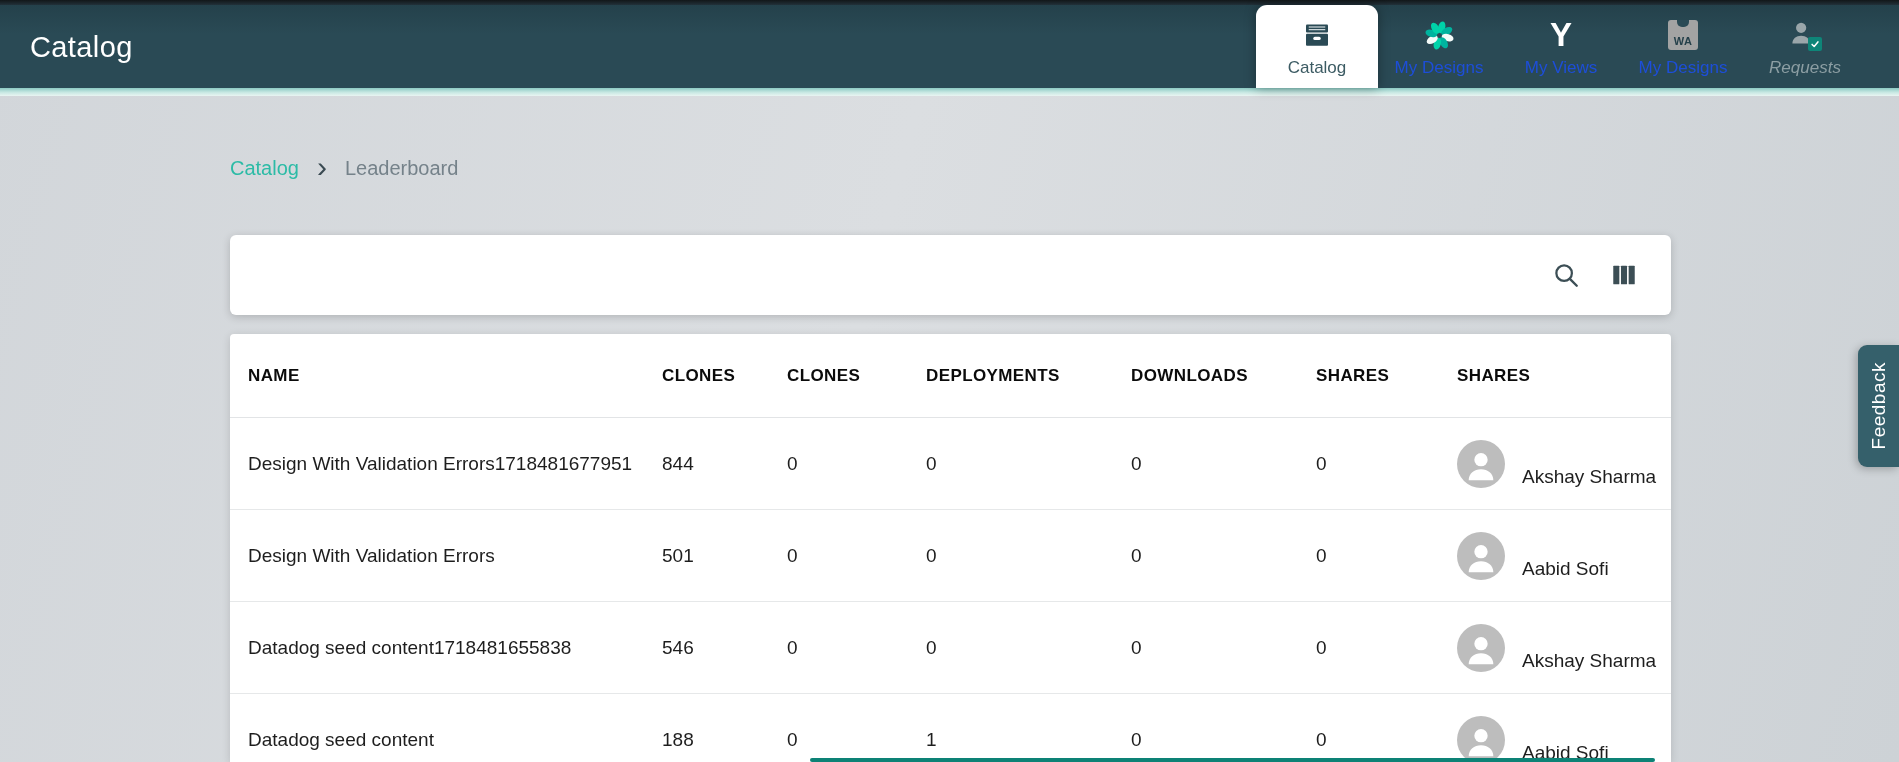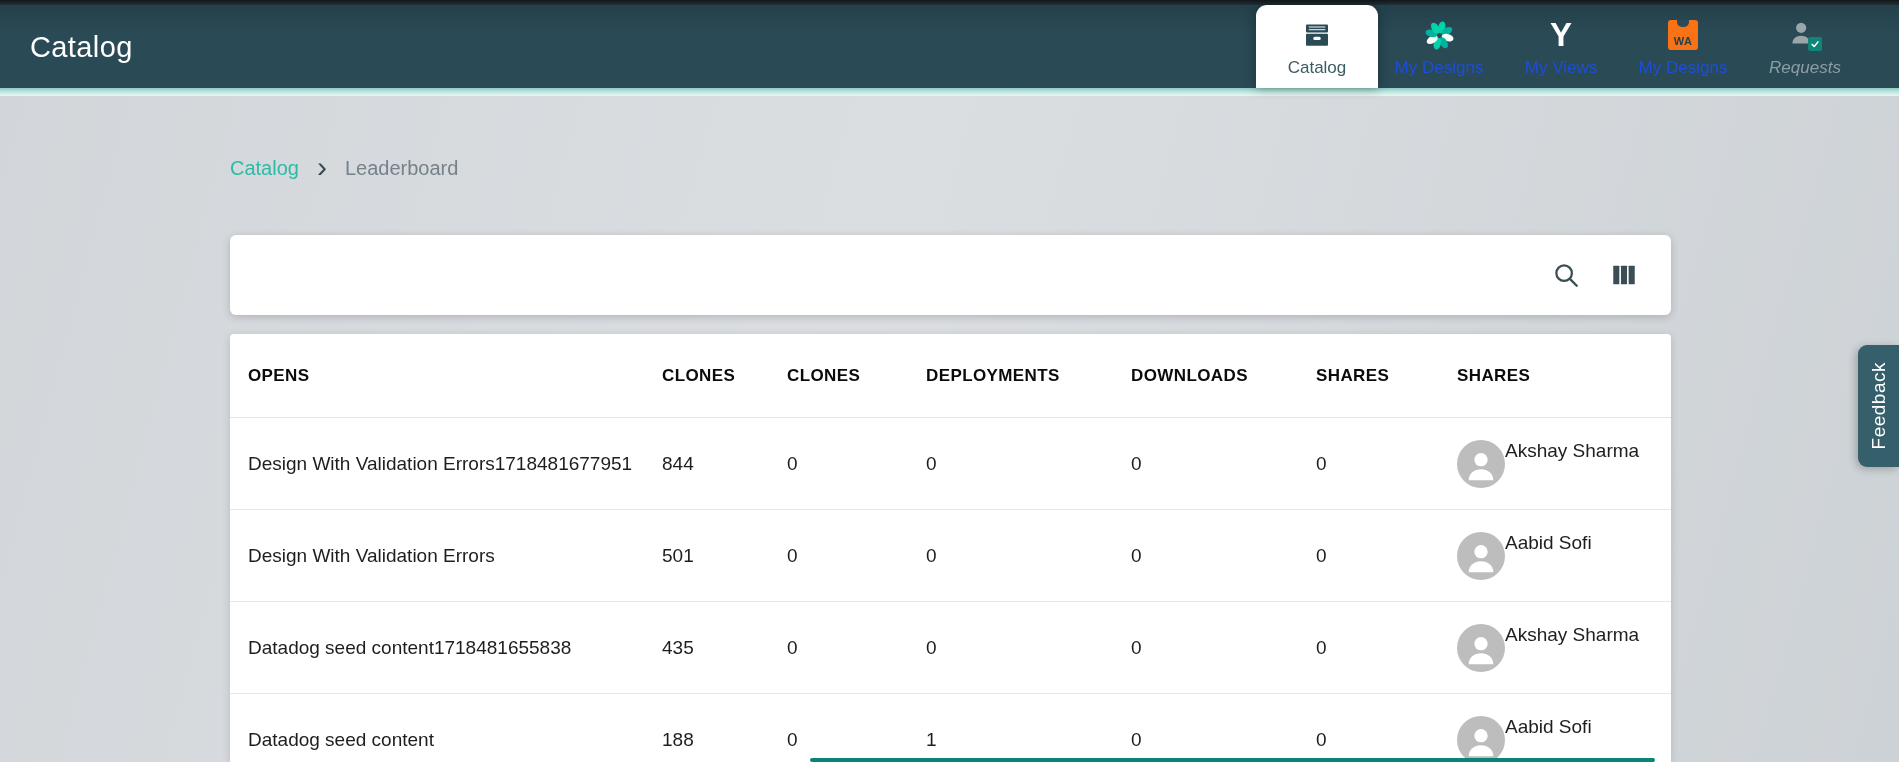--- a/index.html
+++ b/index.html
@@ -25,21 +25,21 @@
     padding-top:18px; gap:6px; cursor:pointer; }
   .tab .icon-box { height:34px; display:flex; align-items:center; justify-content:center; }
   .tab .lbl { font-size:17px; color:#1d4ed8; white-space:nowrap; }
   .tab.active { background:#ffffff; border-radius:11px 11px 0 0; margin-top:5px; height:83px;
     padding-top:13px; box-shadow:0 0 12px rgba(0,0,0,.35); }
   .tab.active .lbl { color:#3c5b63; }
   .tab.disabled .lbl { color:#8c9ea3;font-style:italic; }
 
   .y-glyph { font-size:33px; font-weight:600; color:#ffffff; line-height:34px; }
 
-  .wa-icon { position:relative; width:30px; height:30px; background:#f97316; border-radius:3px; }
+  .wa-icon { position:relative; width:30px; height:30px; background:#a3a3a3; border-radius:3px; }
   .wa-icon .notch { position:absolute; top:0; left:50%; transform:translateX(-50%);
     width:12px; height:7px; background:#2a4a55; border-radius:0 0 5px 5px; }
   .wa-icon .wa-text { position:absolute; bottom:3px; left:0; width:100%; text-align:center;
     font-size:11px; font-weight:bold; color:#25404a; letter-spacing:.3px; }
 
   .req-icon { position:relative; width:34px; height:32px; }
   .req-badge { position:absolute; right:0; bottom:0; width:14px; height:14px;
     background:#0e8578; border-radius:2px; display:flex; align-items:center; justify-content:center; }
 
   
@@ -58,21 +58,21 @@
 
   
   .table-card { position:absolute; left:230px; top:334px; width:1441px; height:428px;
     background:#ffffff; border-radius:4px 4px 0 0; box-shadow:0 2px 8px rgba(0,0,0,.14);
     overflow:hidden; }
   .trow { display:grid; grid-template-columns:414px 125px 139px 205px 185px 141px 1fr;
     align-items:center; padding-left:18px; }
   .thead { height:84px; border-bottom:1px solid #e2e4e6; }
   .thead .th { font-size:17px; font-weight:bold; color:#0b0b0b; letter-spacing:.4px; cursor:pointer; }
   .tdata { height:92px; border-bottom:1px solid #e6e8e9; font-size:19px; color:#1e1e1e; }
-  .author-cell { display:flex; align-items:flex-start; }
+  .author-cell { display:flex; align-items:flex-end; gap:17px; }
   .avatar { width:48px; height:48px; border-radius:50%; background:#bdbdbd; overflow:hidden;
     display:flex; align-items:flex-start; justify-content:center; cursor:pointer; flex:0 0 48px; }
 
   
   .feedback-tab { position:absolute; right:0; top:345px; width:41px; height:122px;
     background:#35606b; border-radius:9px 0 0 9px; box-shadow:-2px 2px 8px rgba(0,0,0,.25);
     display:flex; align-items:center; justify-content:center; cursor:pointer; z-index:5; }
   .feedback-tab span { writing-mode:vertical-rl; transform:rotate(180deg); color:#ffffff;
     font-size:19px; letter-spacing:.5px; }
 
@@ -175,21 +175,21 @@
       <rect x="2.8" y="4" width="5.2" height="16" rx="0.6"></rect>
       <rect x="9.4" y="4" width="5.2" height="16" rx="0.6"></rect>
       <rect x="16" y="4" width="5.2" height="16" rx="0.6"></rect>
     </svg>
   </div>
 </div>
 
 <div class="table-card">
 
   <div class="trow thead">
-    <div class="th">OPENS</div>
+    <div class="th">NAME</div>
     <div class="th">CLONES</div>
     <div class="th">CLONES</div>
     <div class="th">DEPLOYMENTS</div>
     <div class="th">DOWNLOADS</div>
     <div class="th">SHARES</div>
     <div class="th">SHARES</div>
   </div>
 
   <div class="trow tdata">
     <div>Design With Validation Errors1718481677951</div>
@@ -222,21 +222,21 @@
           <circle cx="12" cy="8.2" r="4"></circle>
           <path d="M4.6 20.6c0-4.1 3.3-6.6 7.4-6.6s7.4 2.5 7.4 6.6z"></path>
         </svg>
       </div>
       <span>Aabid Sofi</span>
     </div>
   </div>
 
   <div class="trow tdata">
     <div>Datadog seed content1718481655838</div>
-    <div>435</div>
+    <div>546</div>
     <div>0</div>
     <div>0</div>
     <div>0</div>
     <div>0</div>
     <div class="author-cell">
       <div class="avatar">
         <svg width="40" height="40" viewBox="0 0 24 24" fill="#ffffff" style="margin-top:6px">
           <circle cx="12" cy="8.2" r="4"></circle>
           <path d="M4.6 20.6c0-4.1 3.3-6.6 7.4-6.6s7.4 2.5 7.4 6.6z"></path>
         </svg>

